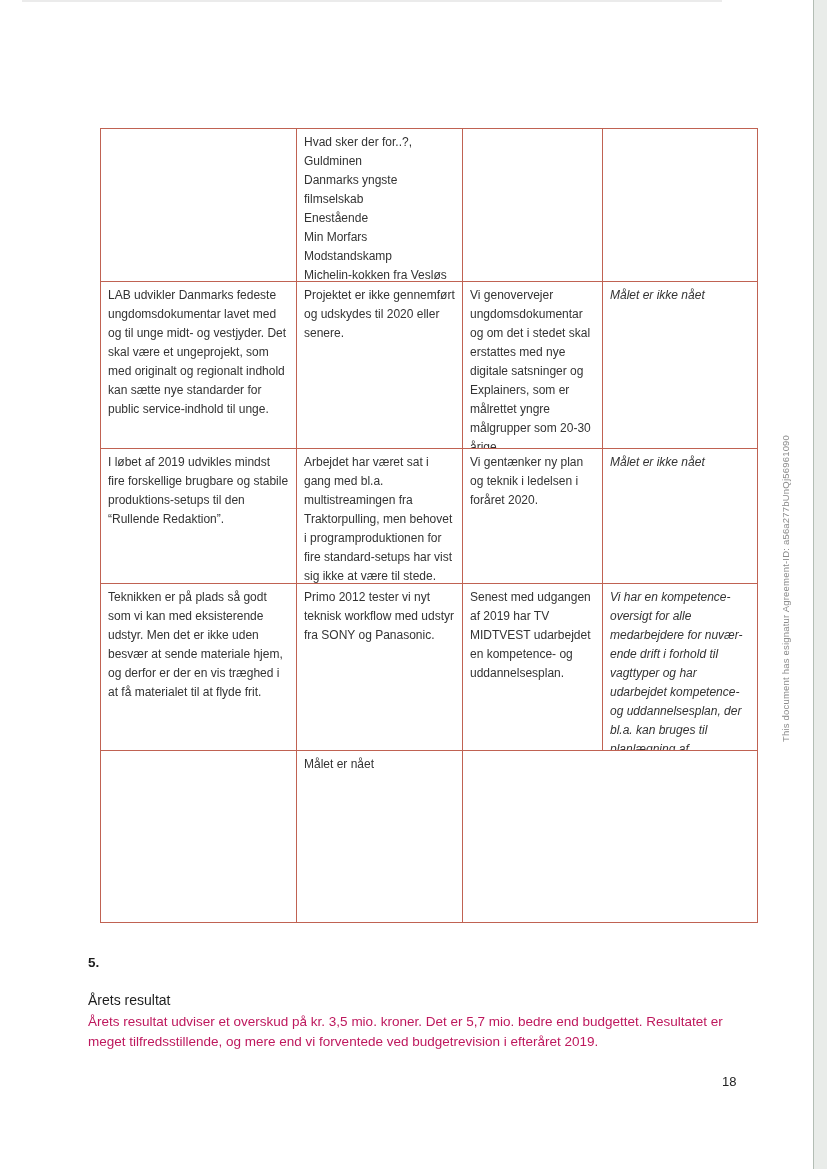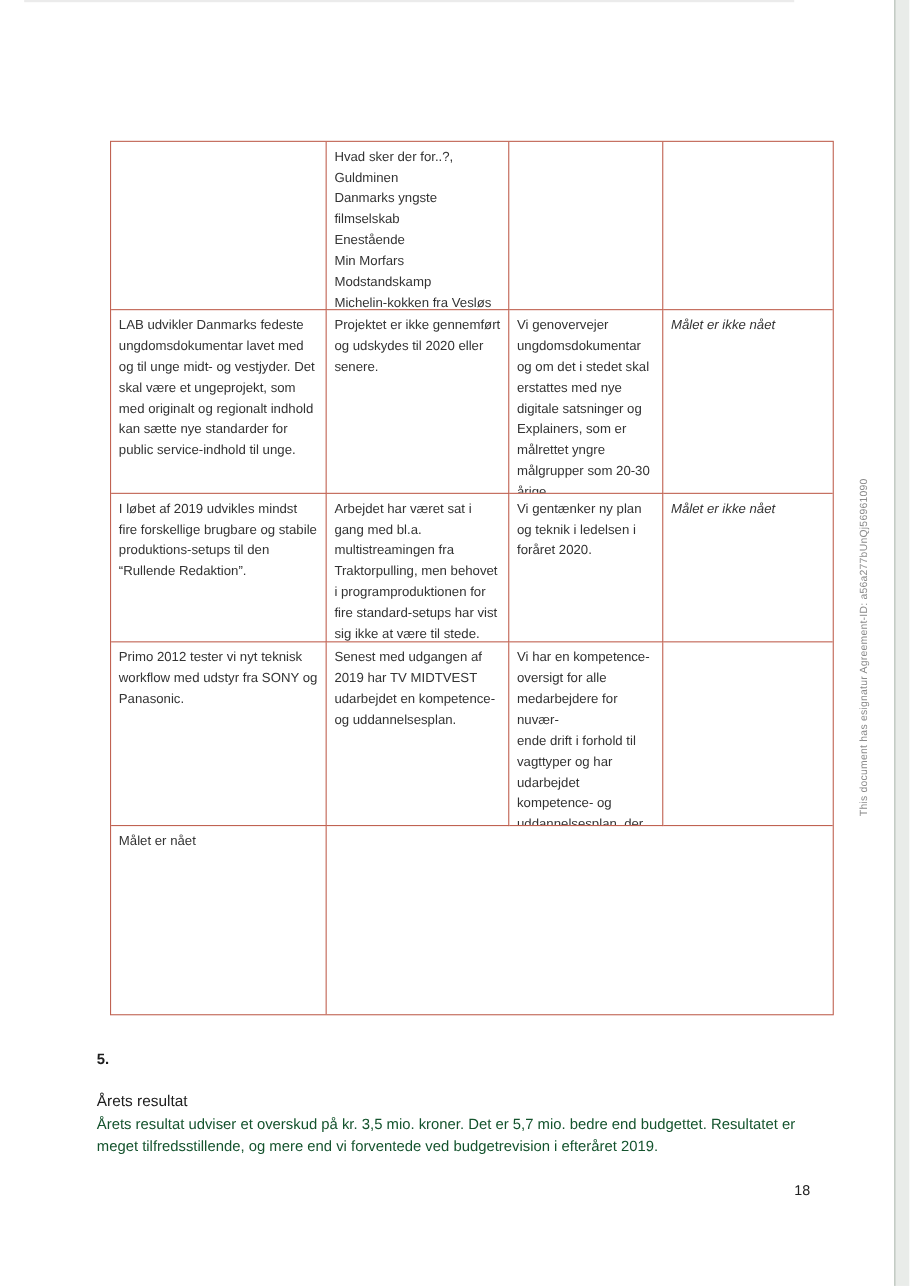--- a/index.html
+++ b/index.html
@@ -80,21 +80,21 @@
     font-size: 14px;
     color: #1d1d1d;
     margin: 0;
   }
   .body-par {
     position: absolute;
     left: 88px; top: 1012px;
     width: 648px;
     font-size: 13.5px;
     line-height: 19.5px;
-    color: #14532d;
+    color: #be185d;
     margin: 0;
   }
   .pagenum {
     position: absolute;
     left: 722px; top: 1074px;
     font-size: 13px;
     color: #222222;
   }
 </style>
 </head>
@@ -124,20 +124,21 @@
     <div class="cell">LAB udvikler Danmarks fedeste ungdomsdokumentar lavet med og til unge midt- og vestjyder. Det skal være et ungeprojekt, som med originalt og regionalt indhold kan sætte nye standarder for public service-indhold til unge.</div>
     <div class="cell">Projektet er ikke gennemført og udskydes til 2020 eller senere.</div>
     <div class="cell">Vi genovervejer ungdomsdokumentar og om det i stedet skal erstattes med nye digitale satsninger og Explainers, som er målrettet yngre målgrupper som 20-30 årige.</div>
     <div class="cell">Målet er ikke nået</div>
 
     <div class="cell">I løbet af 2019 udvikles mindst fire forskellige brugbare og stabile produktions-setups til den “Rullende Redaktion”.</div>
     <div class="cell">Arbejdet har været sat i gang med bl.a. multistreamingen fra Traktorpulling, men behovet i programproduktionen for fire standard-setups har vist sig ikke at være til stede.</div>
     <div class="cell">Vi gentænker ny plan og teknik i ledelsen i foråret 2020.</div>
     <div class="cell">Målet er ikke nået</div>
 
+    <div class="cell">Teknikken er på plads så godt som vi kan med eksisterende udstyr. Men det er ikke uden besvær at sende materiale hjem, og derfor er der en vis træghed i at få materialet til at flyde frit.</div>
     <div class="cell">Primo 2012 tester vi nyt teknisk workflow med udstyr fra SONY og Panasonic.</div>
 
     <div class="cell">Senest med udgangen af 2019 har TV MIDTVEST udarbejdet en kompetence- og uddannelsesplan.</div>
     <div class="cell">Vi har en kompetence-
 oversigt for alle medarbejdere for nuvær-
 ende drift i forhold til vagttyper og har udarbejdet kompetence- og uddannelsesplan, der bl.a. kan bruges til planlægning af efteruddannelse.</div>
     <div class="cell"></div>
     <div class="cell">Målet er nået</div>
   </div>
 

